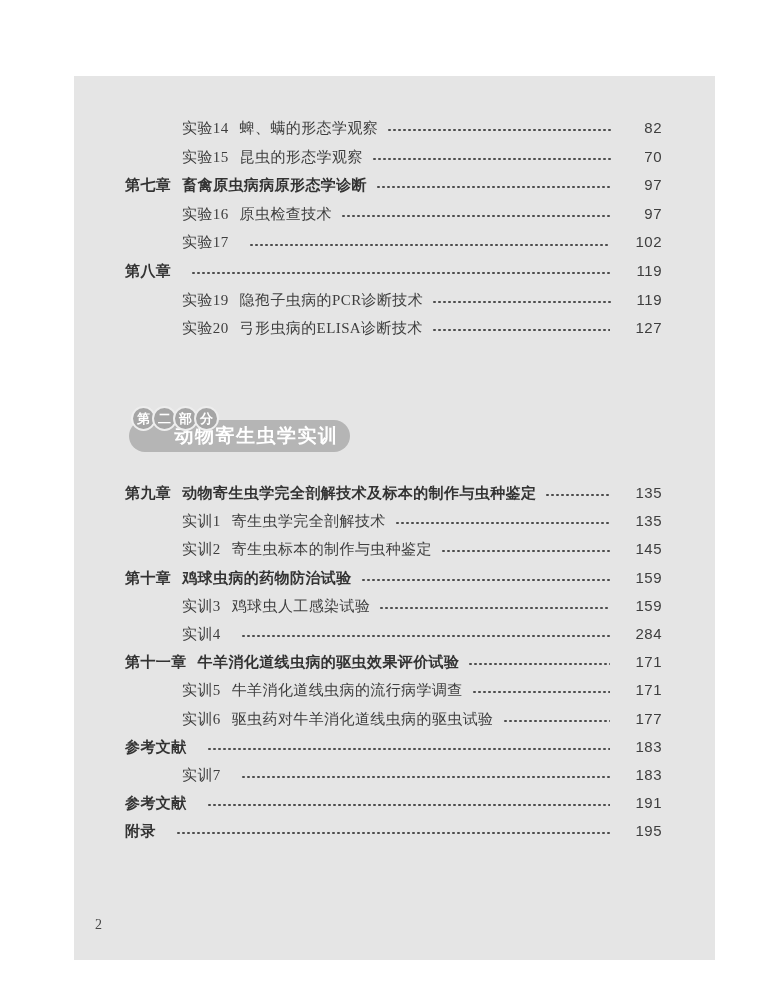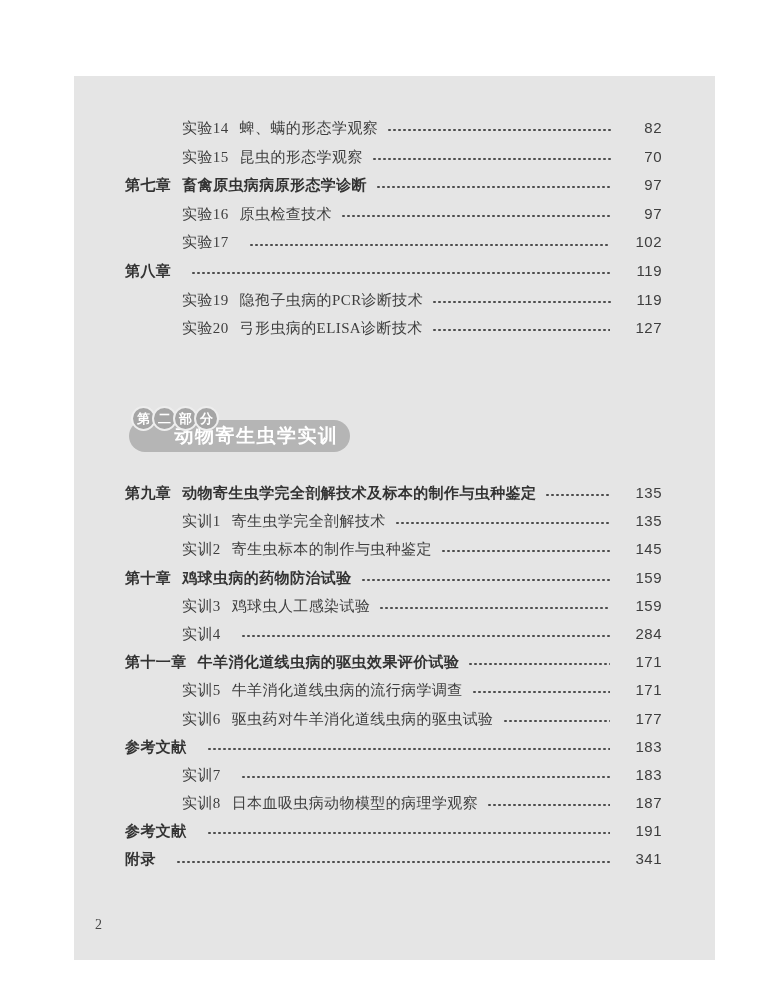--- a/index.html
+++ b/index.html
@@ -241,32 +241,26 @@
       <div class="row chapter">
         <span class="label">参考文献</span>
         <span class="leader"></span>
         <span class="pagenum">183</span>
       </div>
       <div class="row exp">
         <span class="label">实训7</span>
         <span class="leader"></span>
         <span class="pagenum">183</span>
       </div>
-      <div class="row exp">
-        <span class="label">实训8</span>
-        <span class="title">日本血吸虫病动物模型的病理学观察</span>
-        <span class="leader"></span>
-        <span class="pagenum">187</span>
-      </div>
       <div class="row chapter">
         <span class="label">参考文献</span>
         <span class="leader"></span>
         <span class="pagenum">191</span>
       </div>
       <div class="row chapter">
         <span class="label">附录</span>
         <span class="leader"></span>
-        <span class="pagenum">341</span>
+        <span class="pagenum">195</span>
       </div>
     </div>
 
   <div class="foot">2</div>
 </div>
 
 </body></html>

